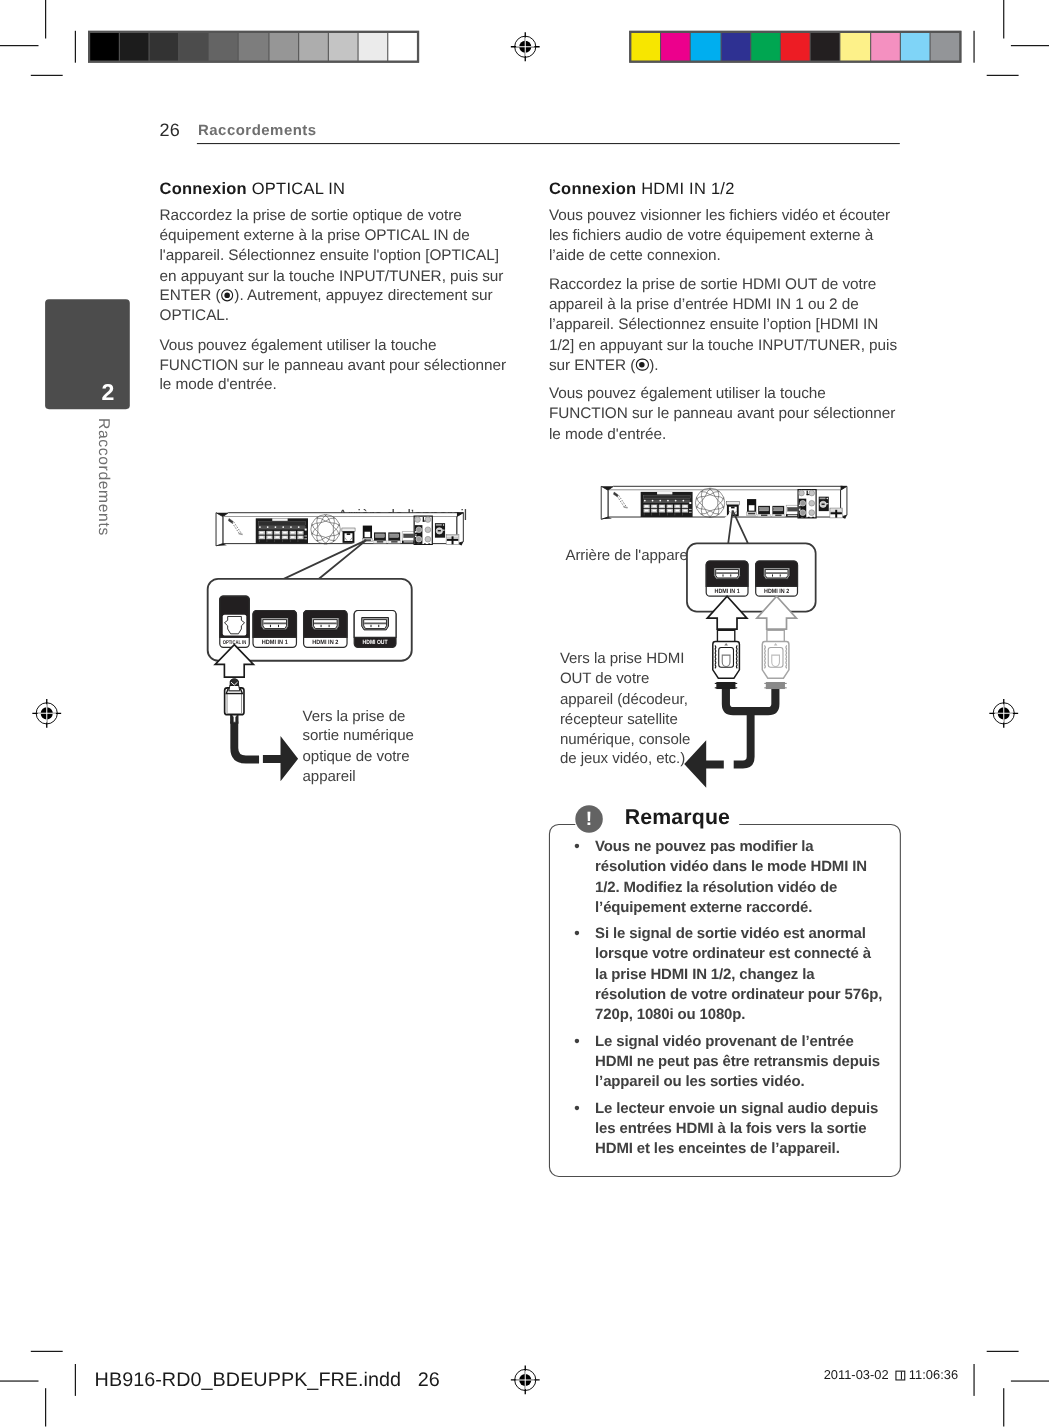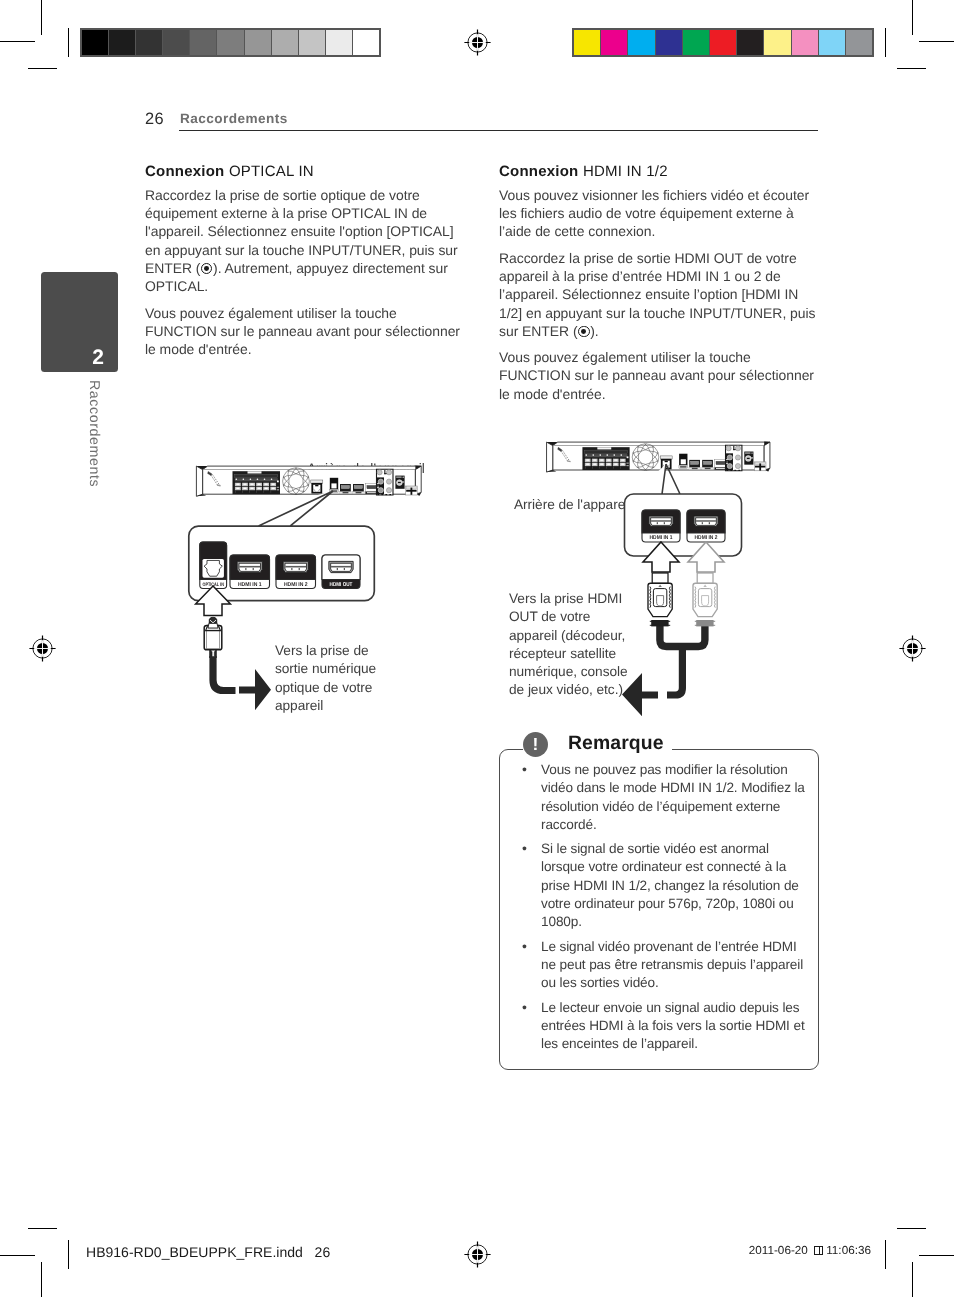--- a/index.html
+++ b/index.html
@@ -50,26 +50,26 @@
   
   #note-box{position:absolute;left:499px;top:749px;width:320px;height:321px;
      border:1.2px solid #4d4d4d;border-radius:9px;box-sizing:border-box;}
   #note-title-wrap{position:absolute;left:523px;top:732px;height:25px;display:flex;align-items:center;
      background:#fff;padding:0 8px 0 0;}
   #note-bang{width:25px;height:25px;border-radius:50%;background:#636363;color:#fff;
      font-size:17.5px;font-weight:700;text-align:center;line-height:25px;flex:0 0 auto;}
   #note-title{margin-left:20px;font-size:19.4px;color:#1a1a1a;font-weight:700;letter-spacing:0.1px;line-height:1;padding-bottom:2px;}
   #note-list{position:absolute;left:518px;top:761px;width:287px;}
   .note-item{position:relative;padding-left:23px;margin-bottom:6px;
-     font-size:13.6px;line-height:18.3px;color:#404040;letter-spacing:-0.12px;}
+     font-size:13.6px;line-height:18.3px;color:#404040;letter-spacing:-0.12px;font-weight:bold;}
   .note-item:last-child{margin-bottom:0;}
   .note-item::before{content:"\2022";position:absolute;left:4px;top:-1px;font-size:14px;color:#404040;}
 
   
-  #footer-left{left:86px;top:1244px;font-size:14px;color:#1a1a1a;letter-spacing:0.02px;}
+  #footer-left{left:86px;top:1244px;font-size:18px;color:#1a1a1a;letter-spacing:0.02px;}
   .tofu{display:inline-block;width:8.5px;height:9px;border:1px solid #1a1a1a;box-sizing:border-box;position:relative;vertical-align:-0.5px;}
   .tofu::after{content:"";position:absolute;left:3.2px;top:0;width:1px;height:100%;background:#1a1a1a;}
   #footer-right{right:83px;top:1244px;font-size:11.7px;color:#1a1a1a;text-align:right;letter-spacing:0.02px;}
 </style>
 </head>
 <body>
 
 <div>
 
   <div class="mark" style="left:41px;top:0;width:1.3px;height:35px"></div>
@@ -632,14 +632,14 @@
   <div class="note-item">Vous ne pouvez pas modifier la résolution vidéo dans le mode HDMI IN 1/2. Modifiez la résolution vidéo de l’équipement externe raccordé.</div>
   <div class="note-item">Si le signal de sortie vidéo est anormal lorsque votre ordinateur est connecté à la prise HDMI IN 1/2, changez la résolution de votre ordinateur pour 576p, 720p, 1080i ou 1080p.</div>
   <div class="note-item">Le signal vidéo provenant de l’entrée HDMI ne peut pas être retransmis depuis l’appareil ou les sorties vidéo.</div>
   <div class="note-item">Le lecteur envoie un signal audio depuis les entrées HDMI à la fois vers la sortie HDMI et les enceintes de l’appareil.</div>
 </div>
 
 <div class="abs" id="footer-left">
   <span>HB916-RD0_BDEUPPK_FRE.indd</span>&nbsp;&nbsp;&nbsp;<span>26</span>
 </div>
 <div class="abs" id="footer-right">
-  <span>2011-06-20</span>&nbsp;&nbsp;<span class="tofu"></span>&nbsp;<span>11:06:36</span>
+  <span>2011-03-02</span>&nbsp;&nbsp;<span class="tofu"></span>&nbsp;<span>11:06:36</span>
 </div>
 
 </body></html>

